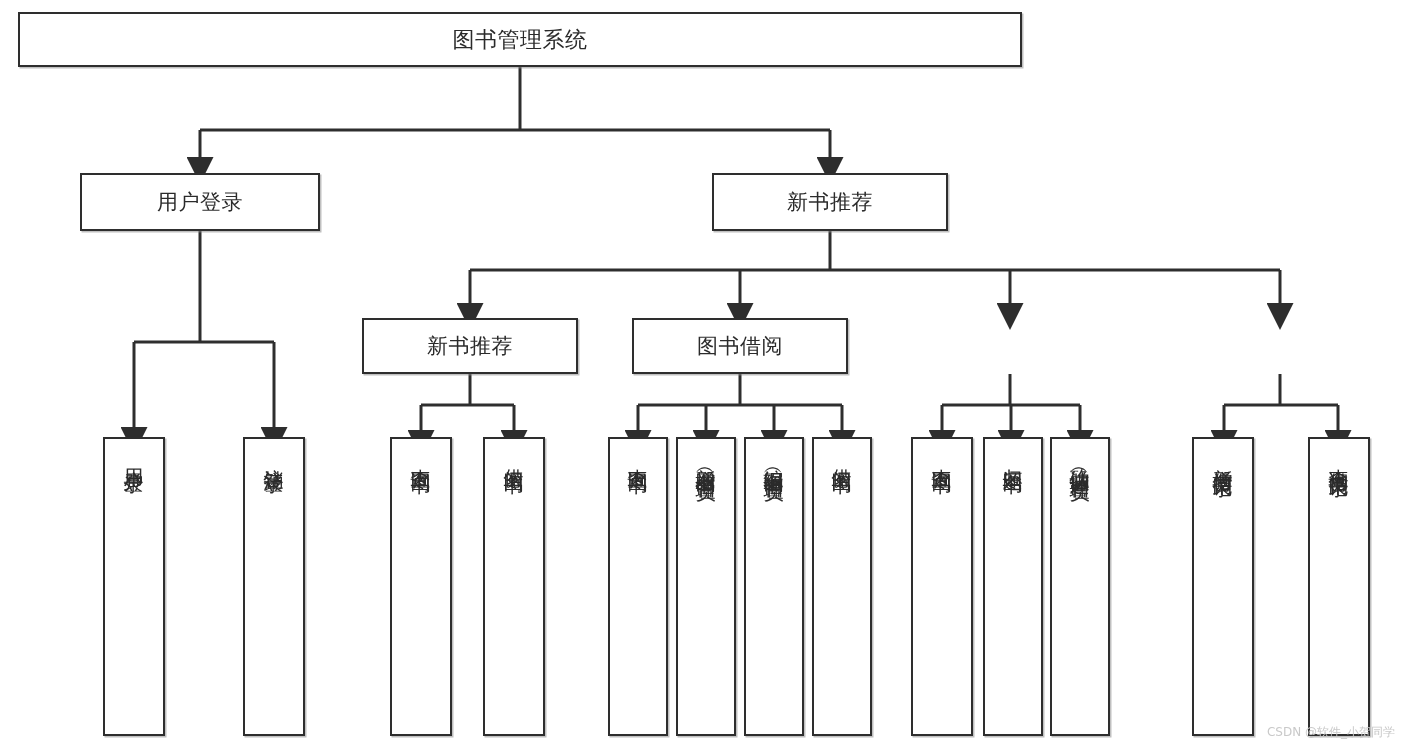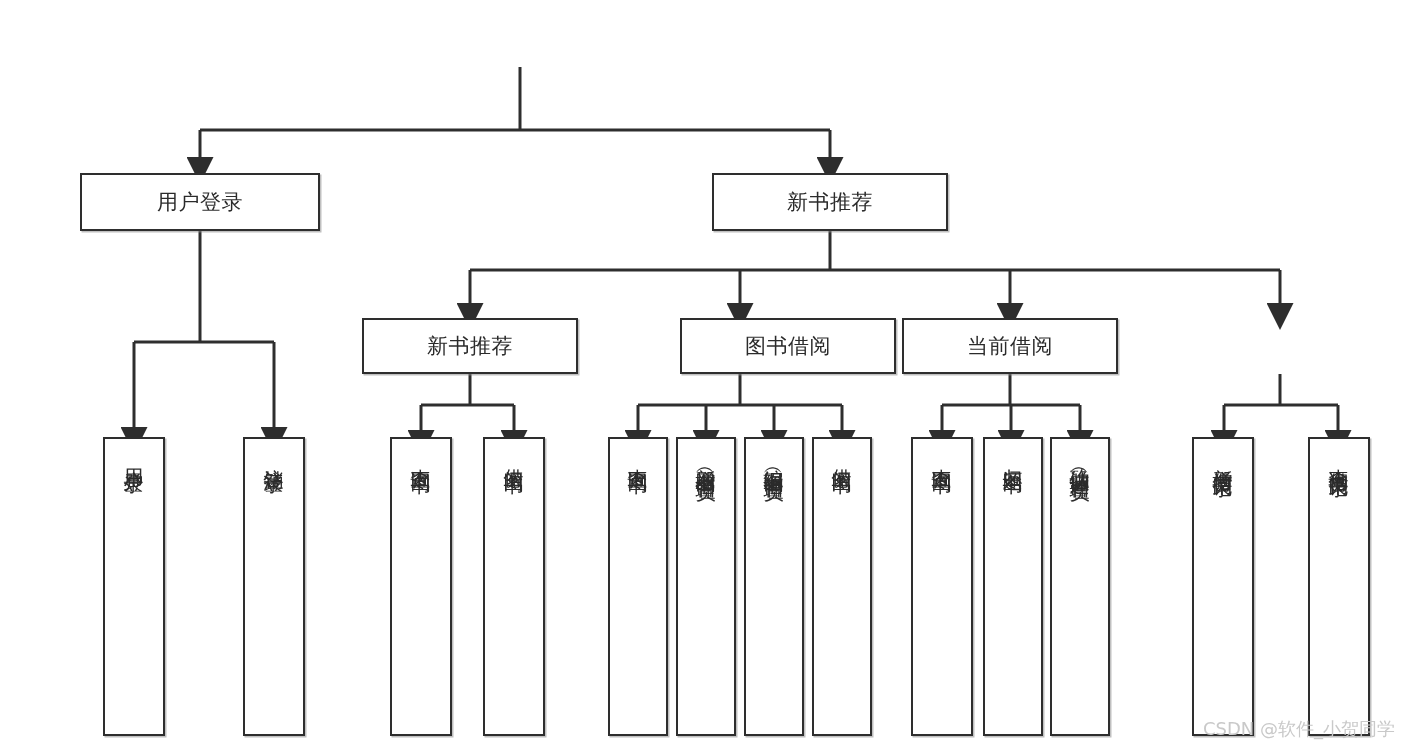--- a/index.html
+++ b/index.html
@@ -54,21 +54,21 @@
     white-space:normal;
     font-size:20px;
     line-height:1.0;
     letter-spacing:2px;
     max-height:300px;
   }
   #watermark{
     position:absolute;
     right:10px;
     bottom:6px;
-    font-size:18px;
+    font-size:12px;
     color:#c9c9c9;
     white-space:nowrap;
     user-select:none;
   }
 </style>
 </head>
 <body>
 
 <div id="canvas">
 
@@ -115,36 +115,36 @@
       <path d="M1011,405 L1011,433" marker-end="url(#arrow)"></path>
       <path d="M1080,405 L1080,433" marker-end="url(#arrow)"></path>
 
       <path d="M1280,374 L1280,405"></path>
       <path d="M1224,405 L1338,405"></path>
       <path d="M1224,405 L1224,433" marker-end="url(#arrow)"></path>
       <path d="M1338,405 L1338,433" marker-end="url(#arrow)"></path>
     </g>
   </svg>
 
+  <div class="node root" style="left:18px;top:12px;width:1004px;height:55px;">
+    <span class="lbl">图书管理系统</span>
+  </div>
 
   <div class="node" style="left:80px;top:173px;width:240px;height:58px;">
     <span class="lbl">用户登录</span>
   </div>
   <div class="node" style="left:712px;top:173px;width:236px;height:58px;">
     <span class="lbl">新书推荐</span>
   </div>
 
   <div class="node" style="left:362px;top:318px;width:216px;height:56px;">
     <span class="lbl">新书推荐</span>
   </div>
-  <div class="node" style="left:632px;top:318px;width:216px;height:56px;margin-left:48px;">
+  <div class="node" style="left:632px;top:318px;width:216px;height:56px;">
     <span class="lbl">图书借阅</span>
-  </div>
-  <div class="node" style="left:902px;top:318px;width:216px;height:56px;">
-    <span class="lbl">当前借阅</span>
   </div>
 
   <div class="node vert" style="left:103px;top:437px;width:62px;height:299px;">
     <span class="lbl">用户登录</span>
   </div>
   <div class="node vert" style="left:243px;top:437px;width:62px;height:299px;">
     <span class="lbl">注销登录</span>
   </div>
 
   <div class="node vert" style="left:390px;top:437px;width:62px;height:299px;">

